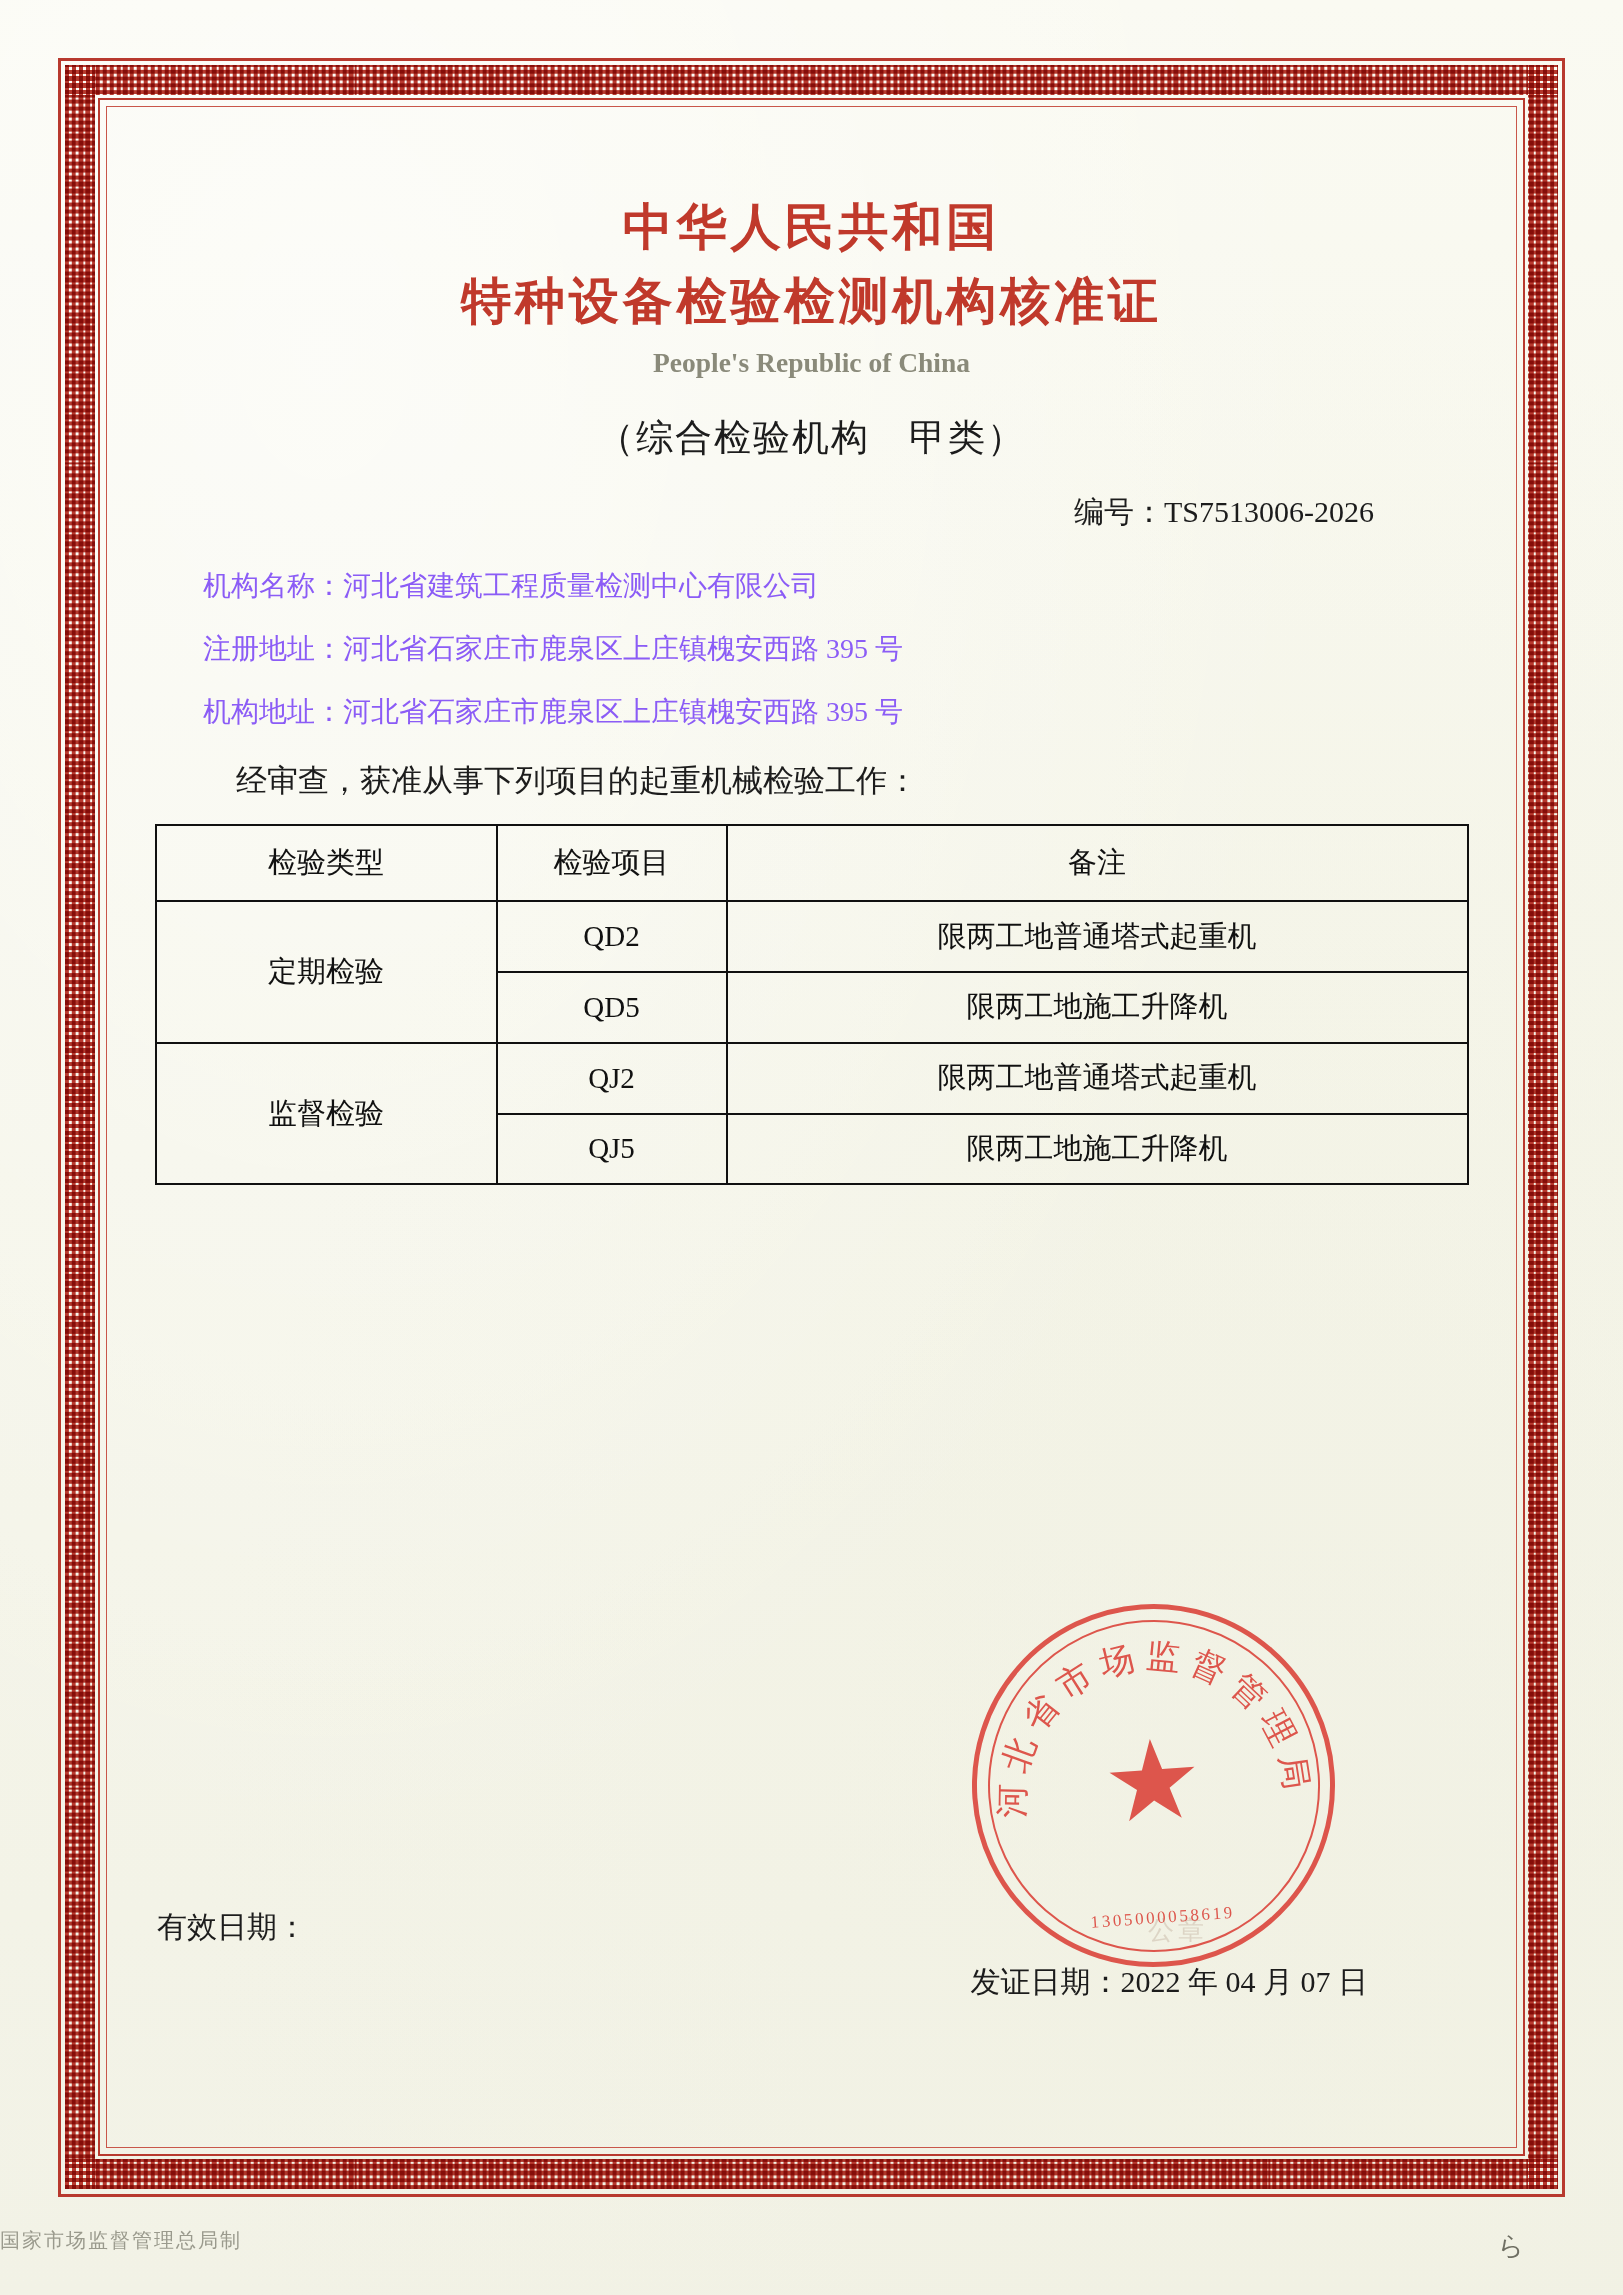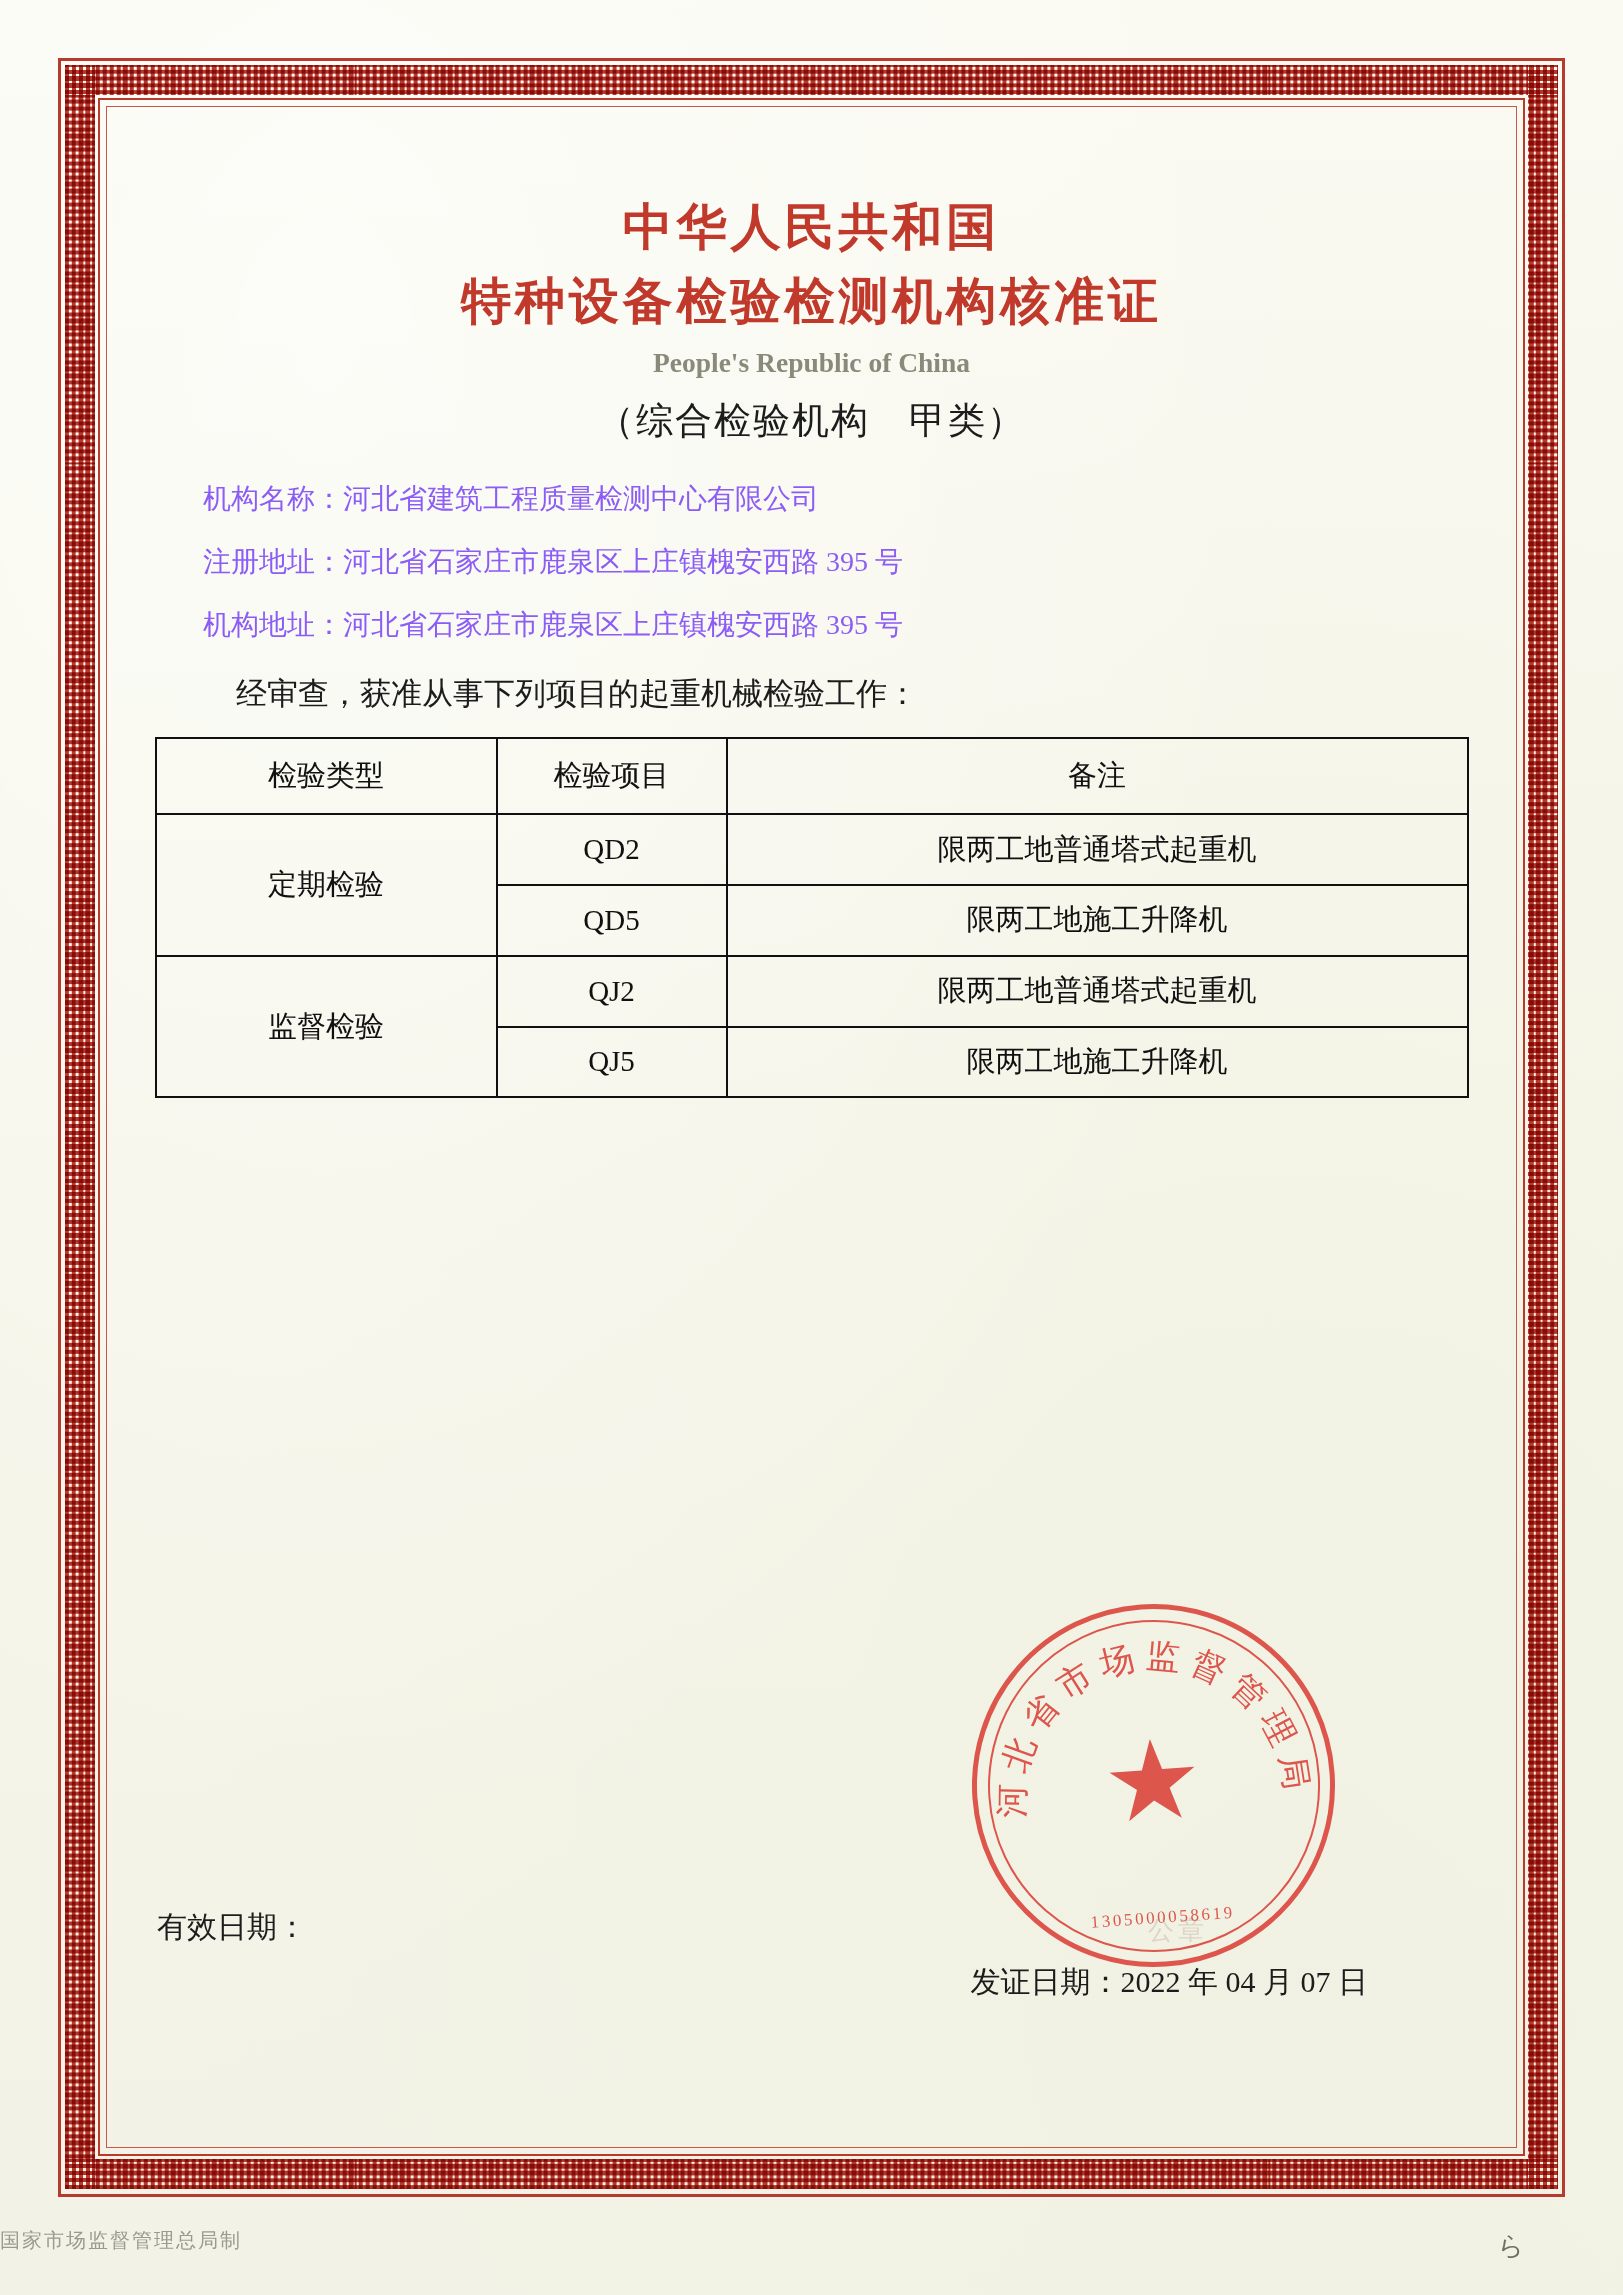--- a/index.html
+++ b/index.html
@@ -124,21 +124,21 @@
     font-size: 27.5px;
     font-family: "Liberation Serif", serif;
   }
   .title-en1 { margin-top: 18.3px; }
   .title-en2 { margin-top: 14.4px; }
 
   .subtitle {
     text-align: center;
     font-size: 37px;
     color: #1c1c1c;
-    margin-top: 17px;
+    margin-top: 34px;
     font-family: "DejaVu Sans", "Liberation Sans", sans-serif;
     letter-spacing: 2px;
   }
 
   .cert-number {
     text-align: right;
     font-size: 30px;
     color: #1c1c1c;
     margin-top: 29px;
     padding-right: 118px;
@@ -318,20 +318,23 @@
   <div class="frame-inner2"></div>
 
   <div class="content">
 
     <div class="title-cn1">中华人民共和国</div>
     <div class="title-cn2">特种设备检验检测机构核准证</div>
     <div class="title-en2">People's Republic of China</div>
 
     <div class="subtitle">（综合检验机构　甲类）</div>
 
+    <div class="cert-number">
+      <span>编号：</span><span>TS7513006-2026</span>
+    </div>
 
     <div class="fields">
       <div class="field-row">
         <span class="field-label">机构名称：</span><span class="field-value">河北省建筑工程质量检测中心有限公司</span>
       </div>
       <div class="field-row">
         <span class="field-label">注册地址：</span><span class="field-value">河北省石家庄市鹿泉区上庄镇槐安西路 395 号</span>
       </div>
       <div class="field-row">
         <span class="field-label">机构地址：</span><span class="field-value">河北省石家庄市鹿泉区上庄镇槐安西路 395 号</span>

